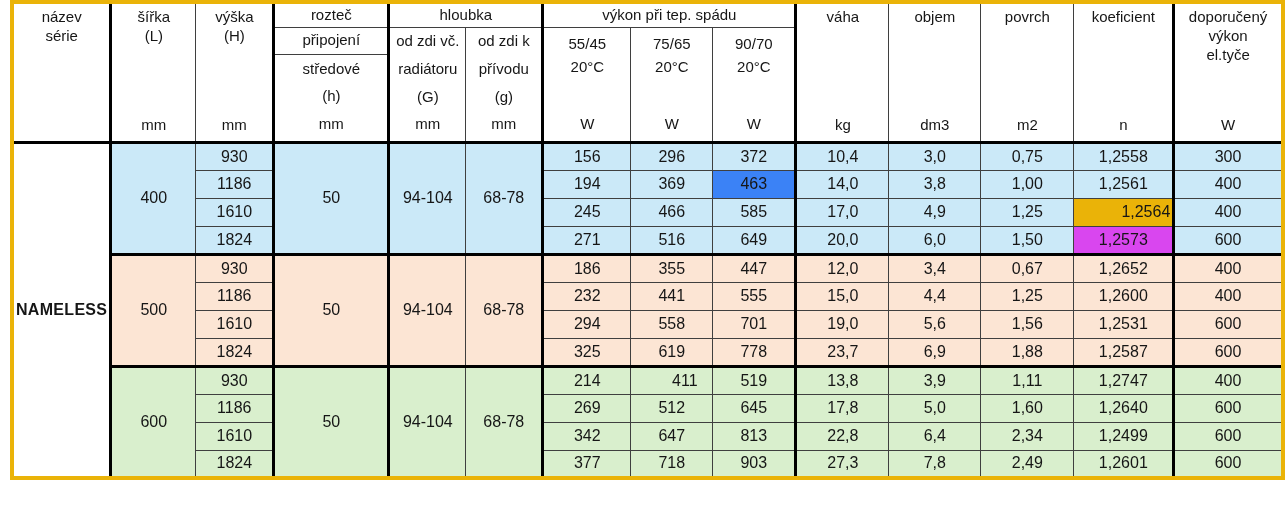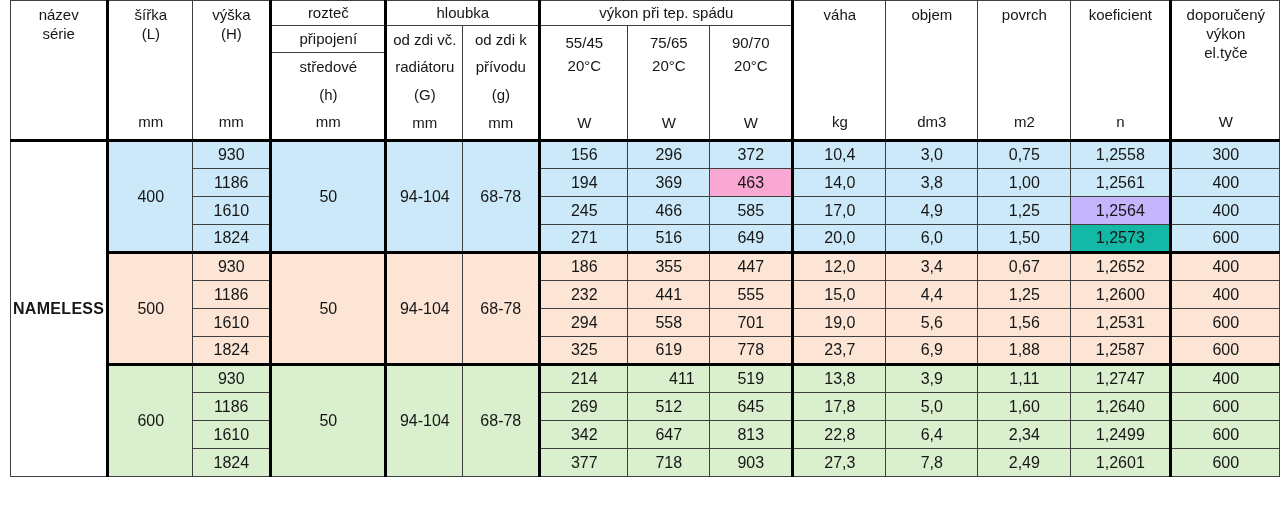--- a/index.html
+++ b/index.html
@@ -1,20 +1,20 @@
 <!DOCTYPE html>
 <html><head>
 <meta charset="utf-8">
 <style>
   * { box-sizing: border-box; margin: 0; padding: 0; }
   html,body { background:#fff; width:1285px; height:512px; overflow:hidden; }
   body { font-family: "Liberation Sans", "DejaVu Sans", sans-serif; color:#161616; }
   .page { width:1285px; height:512px; }
   .title { font-size:20px; font-weight:bold; letter-spacing:0px; color:#000; margin:3px 0 2px 14px; }
-  table.spec { border-collapse: collapse; table-layout: fixed; margin-left:10px; border:1px solid #eab308; }
+  table.spec { border-collapse: collapse; table-layout: fixed; margin-left:10px; border:4px solid #eab308; }
   th, td { border:1px solid #3f3f3f; font-weight:normal; text-align:center; vertical-align:middle; overflow:hidden; }
   .thick-r { border-right:3px solid #000 !important; }
   thead th { font-size:15px; line-height:1.25; background:#fff; padding:1px 2px; }
   tr.hr1 { height:25px; }
   tr.hr2 { height:27px; }
   tr.hr3 { height:88px; }
   tbody tr { height:28px; }
   tbody tr:first-child td { border-top:3px solid #000; }
   tr.group-sep td { border-top:3px solid #000; }
   tbody td { font-size:16px; padding:0 2px; }
@@ -182,47 +182,47 @@
           <td style="background: rgb(203, 233, 248);">10,4</td>
           <td style="background: rgb(203, 233, 248);">3,0</td>
           <td style="background: rgb(203, 233, 248);">0,75</td>
           <td class="thick-r" style="background: rgb(203, 233, 248);">1,2558</td>
           <td style="background: rgb(203, 233, 248);">300</td>
         </tr>
         <tr>
           <td class="thick-r" style="background: rgb(203, 233, 248);">1186</td>
           <td style="background: rgb(203, 233, 248);">194</td>
           <td style="background: rgb(203, 233, 248);">369</td>
-          <td class="thick-r" style="background: #f9a8d4;">463</td>
+          <td class="thick-r" style="background: #3b82f6;">463</td>
           <td style="background: rgb(203, 233, 248);">14,0</td>
           <td style="background: rgb(203, 233, 248);">3,8</td>
           <td style="background: rgb(203, 233, 248);">1,00</td>
           <td class="thick-r" style="background: rgb(203, 233, 248);">1,2561</td>
           <td style="background: rgb(203, 233, 248);">400</td>
         </tr>
         <tr>
           <td class="thick-r" style="background: rgb(203, 233, 248);">1610</td>
           <td style="background: rgb(203, 233, 248);">245</td>
           <td style="background: rgb(203, 233, 248);">466</td>
           <td class="thick-r" style="background: rgb(203, 233, 248);">585</td>
           <td style="background: rgb(203, 233, 248);">17,0</td>
           <td style="background: rgb(203, 233, 248);">4,9</td>
           <td style="background: rgb(203, 233, 248);">1,25</td>
-          <td class="thick-r" style="background: #c4b5fd;">1,2564</td>
+          <td class="thick-r" style="background: #eab308; text-align: right;">1,2564</td>
           <td style="background: rgb(203, 233, 248);">400</td>
         </tr>
         <tr>
           <td class="thick-r" style="background: rgb(203, 233, 248);">1824</td>
           <td style="background: rgb(203, 233, 248);">271</td>
           <td style="background: rgb(203, 233, 248);">516</td>
           <td class="thick-r" style="background: rgb(203, 233, 248);">649</td>
           <td style="background: rgb(203, 233, 248);">20,0</td>
           <td style="background: rgb(203, 233, 248);">6,0</td>
           <td style="background: rgb(203, 233, 248);">1,50</td>
-          <td class="thick-r" style="background: #14b8a6;">1,2573</td>
+          <td class="thick-r" style="background: #d946ef;">1,2573</td>
           <td style="background: rgb(203, 233, 248);">600</td>
         </tr>
         <tr class="group-sep">
           <td rowspan="4" style="background: rgb(252, 229, 212);">500</td>
           <td class="thick-r" style="background: rgb(252, 229, 212);">930</td>
           <td class="thick-r" rowspan="4" style="background: rgb(252, 229, 212);">50</td>
           <td rowspan="4" style="background: rgb(252, 229, 212);">94-104</td>
           <td class="thick-r" rowspan="4" style="background: rgb(252, 229, 212);">68-78</td>
           <td style="background: rgb(252, 229, 212);">186</td>
           <td style="background: rgb(252, 229, 212);">355</td>

